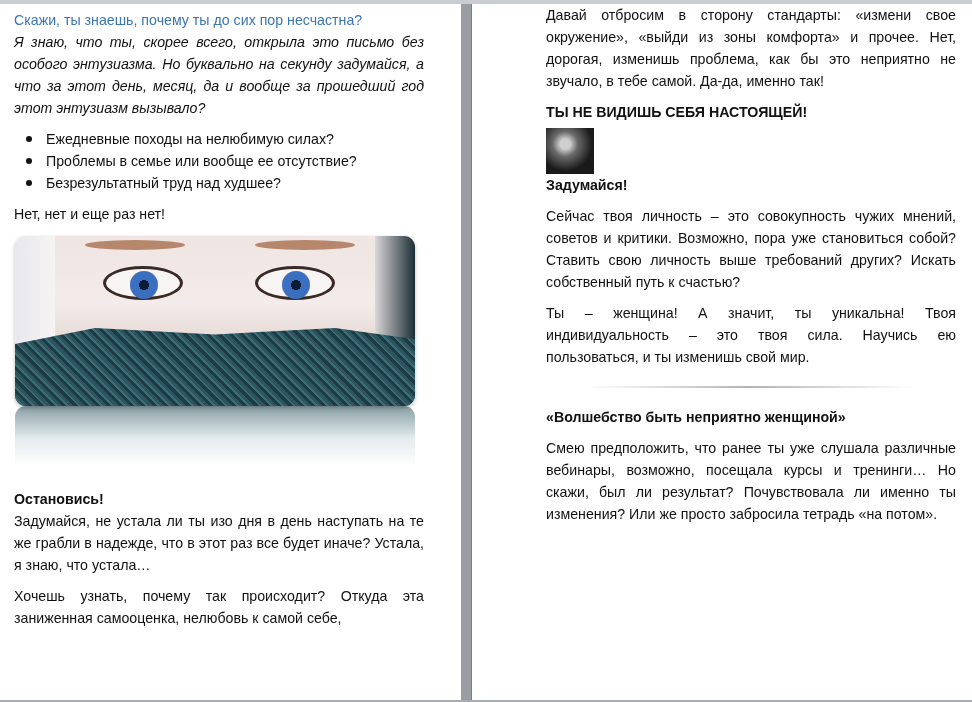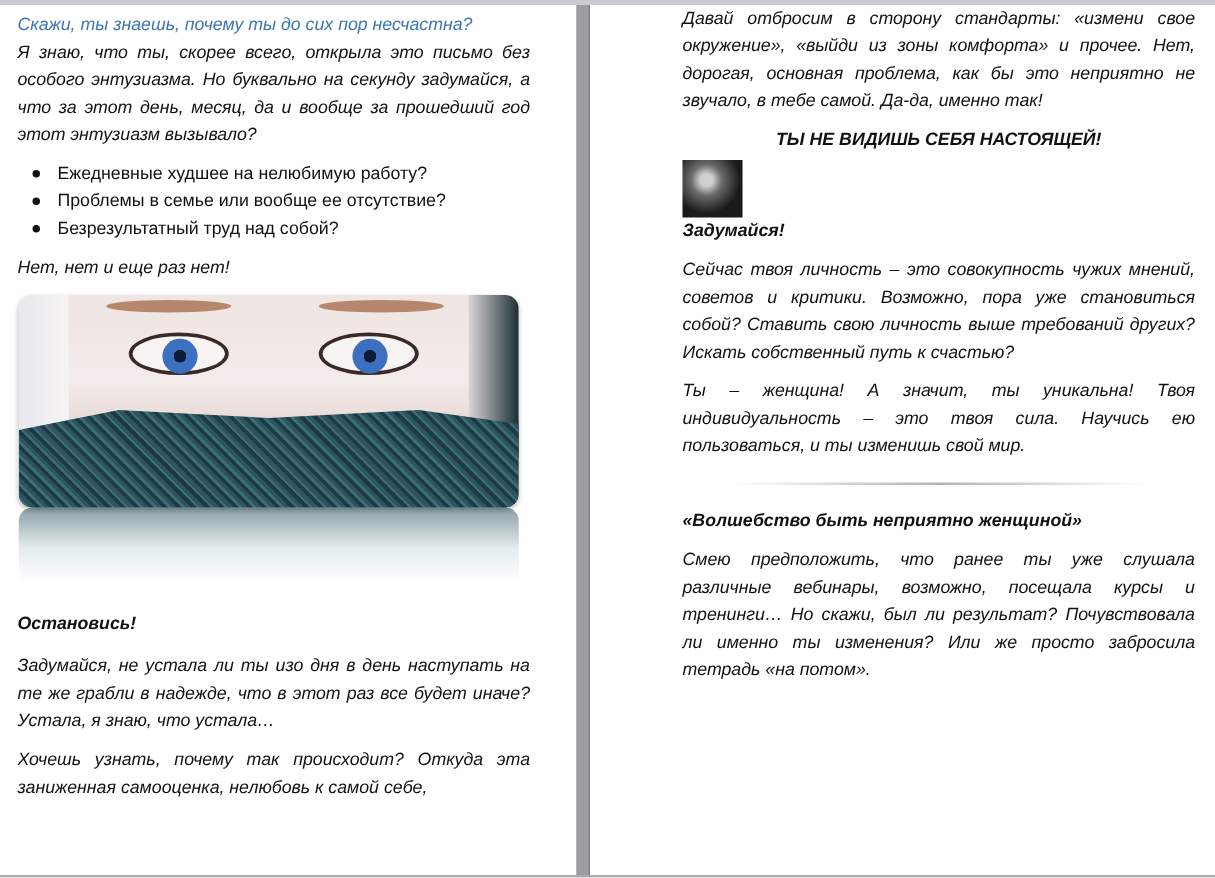--- a/index.html
+++ b/index.html
@@ -11,21 +11,21 @@
   }
   .topbar { position: absolute; left: 0; top: 0; width: 972px; height: 4px; background: #c9ccd1; }
   .bottombar { position: absolute; left: 0; bottom: 0; width: 972px; height: 2px; background: #a9acb0; }
   .divider { position: absolute; left: 461px; top: 4px; width: 11px; height: 698px; background: #9a9ea3; }
   .divider::after { content: ""; position: absolute; right: 0; top: 0; width: 1px; height: 100%; background: #7d8186; }
 
   .col { position: absolute; font-size: 14.2px; line-height: 22px; }
   .col-left { left: 14px; top: 9px; width: 410px; }
   .col-right { left: 546px; top: 4px; width: 410px; }
 
-  p { margin: 0 0 9px 0; text-align: justify; font-style: italic; }
+  p { margin: 0 0 9px 0; text-align: justify; }
   .subtitle { color: #3c76b0; margin: 0; }
   .italic { font-style: italic; }
   .bold { font-weight: bold; }
 
   ul.bullets { margin: 0 0 9px 0; padding-left: 32px; list-style: none; }
   ul.bullets li { position: relative; }
   ul.bullets li::before {
     content: ""; position: absolute; left: -20px; top: 8px;
     width: 6px; height: 6px; border-radius: 50%; background: #111;
   }
@@ -36,68 +36,68 @@
   .hero-hair-r { position: absolute; right: 0; top: 0; width: 40px; height: 130px; background: linear-gradient(270deg,#1c2f36,#d9d6d8); }
   .brow { position: absolute; top: 4px; width: 100px; height: 10px; border-radius: 50%; background: #a86f4e; opacity: .8; }
   .eye { position: absolute; top: 30px; width: 80px; height: 34px; border-radius: 50%; background: #f7f4f3; border: 3px solid #3a2a26; box-sizing: border-box; }
   .iris { position: absolute; left: 24px; top: 2px; width: 28px; height: 28px; border-radius: 50%; background: radial-gradient(circle,#0b1b33 0 25%,#3b6fc0 26% 70%,#244a8a 71%); }
   .scarf { position: absolute; left: 0; top: 92px; width: 100%; height: 80px;
     background: repeating-linear-gradient(45deg,#2c5560 0 3px,#1d3b44 3px 6px,#3c6c76 6px 8px);
     clip-path: polygon(0 20%,20% 0,50% 8%,80% 0,100% 14%,100% 100%,0 100%); }
   .reflection { width: 400px; height: 60px; margin-left: 1px; border-radius: 11px 11px 0 0;
     background: linear-gradient(180deg, rgba(40,80,90,0.55), rgba(150,180,188,0.25) 55%, rgba(255,255,255,0) 100%); }
 
-  .head-center { text-align: center; font-weight: bold; margin: 0 0 4px 0; }
+  .head-center { text-align: left; font-weight: bold; margin: 0 0 4px 0; }
   .float-thumb { float: left; width: 48px; height: 46px; margin: 1px 9px 0 0;
     background: radial-gradient(circle at 40% 35%, #cfcfcf 0 12%, #6a6a6a 30%, #1a1a1a 65%); }
   .clear { clear: both; }
 
   .hr-soft { height: 2px; margin: 18px 40px 18px 40px;
     background: linear-gradient(90deg, rgba(180,180,180,0), #b3b3b3 50%, rgba(180,180,180,0)); }
 </style>
 </head>
 <body>
 
 <div class="topbar"></div>
 
 <div class="col col-left">
   <p class="subtitle">Скажи, ты знаешь, почему ты до сих пор несчастна?</p>
   <p class="italic">Я знаю, что ты, скорее всего, открыла это письмо без особого энтузиазма. Но буквально на секунду задумайся, а что за этот день, месяц, да и вообще за прошедший год этот энтузиазм вызывало?</p>
   <ul class="bullets">
-    <li>Ежедневные худшее на нелюбимую работу?</li>
+    <li>Ежедневные походы на нелюбимую силах?</li>
     <li>Проблемы в семье или вообще ее отсутствие?</li>
-    <li>Безрезультатный труд над собой?</li>
+    <li>Безрезультатный труд над худшее?</li>
   </ul>
   <p>Нет, нет и еще раз нет!</p>
 
   <div class="hero">
     <div class="hero-skin"></div>
     <div class="hero-hair-l"></div>
     <div class="hero-hair-r"></div>
     <div class="brow" style="left:70px"></div>
     <div class="brow" style="left:240px"></div>
     <div class="eye" style="left:88px">
         <div class="iris"></div>
       </div>
     <div class="eye" style="left:240px">
         <div class="iris"></div>
       </div>
     <div class="scarf"></div>
   </div>
   <div class="reflection"></div>
 
-  <p class="bold" style="margin-top:22px; margin-bottom:12px">Остановись!</p>
+  <p class="bold" style="margin-top:22px; margin-bottom:0">Остановись!</p>
   <p>Задумайся, не устала ли ты изо дня в день наступать на те же грабли в надежде, что в этот раз все будет иначе? Устала, я знаю, что устала…</p>
   <p>Хочешь узнать, почему так происходит? Откуда эта заниженная самооценка, нелюбовь к самой себе,</p>
 </div>
 
 <div class="divider"></div>
 
 <div class="col col-right">
-  <p>Давай отбросим в сторону стандарты: «измени свое окружение», «выйди из зоны комфорта» и прочее. Нет, дорогая, основная проблема, как бы это неприятно не звучало, в тебе самой. Да-да, именно так!</p>
+  <p>Давай отбросим в сторону стандарты: «измени свое окружение», «выйди из зоны комфорта» и прочее. Нет, дорогая, изменишь проблема, как бы это неприятно не звучало, в тебе самой. Да-да, именно так!</p>
   <p class="head-center">ТЫ НЕ ВИДИШЬ СЕБЯ НАСТОЯЩЕЙ!</p>
   <div class="float-thumb"></div>
   <div class="clear"></div>
   <p class="bold">Задумайся!</p>
   <p>Сейчас твоя личность – это совокупность чужих мнений, советов и критики. Возможно, пора уже становиться собой? Ставить свою личность выше требований других? Искать собственный путь к счастью?</p>
   <p>Ты – женщина! А значит, ты уникальна! Твоя индивидуальность – это твоя сила. Научись ею пользоваться, и ты изменишь свой мир.</p>
   <div class="hr-soft"></div>
   <p class="bold">«Волшебство быть неприятно женщиной»</p>
   <p>Смею предположить, что ранее ты уже слушала различные вебинары, возможно, посещала курсы и тренинги… Но скажи, был ли результат? Почувствовала ли именно ты изменения? Или же просто забросила тетрадь «на потом».</p>
 </div>

